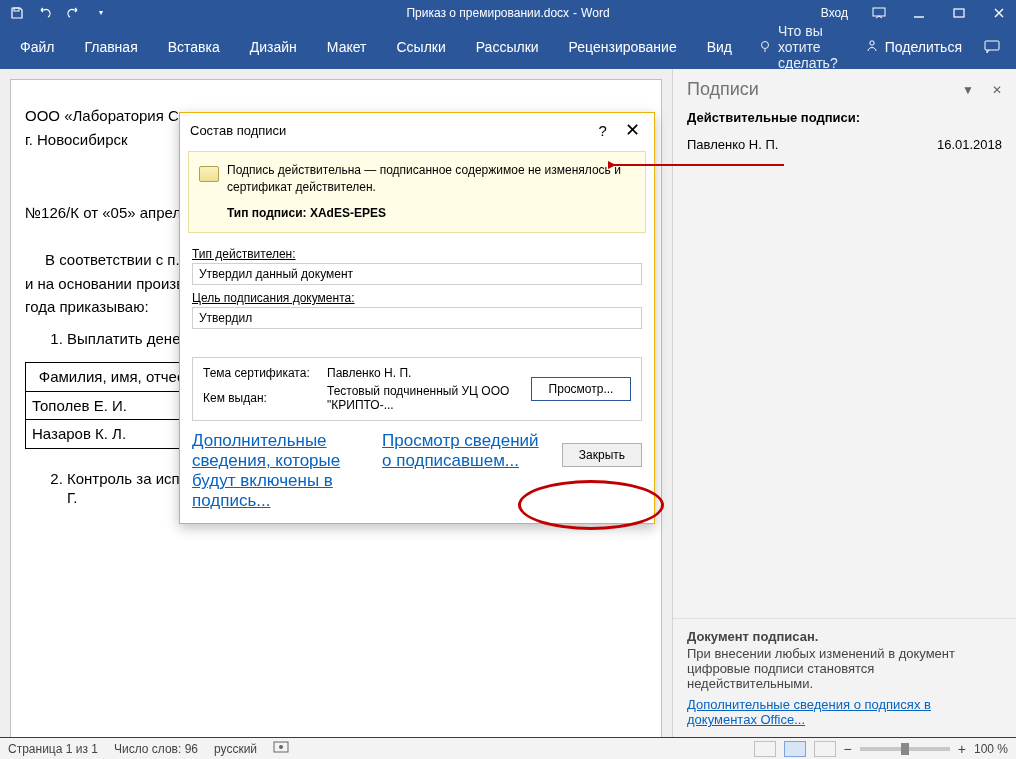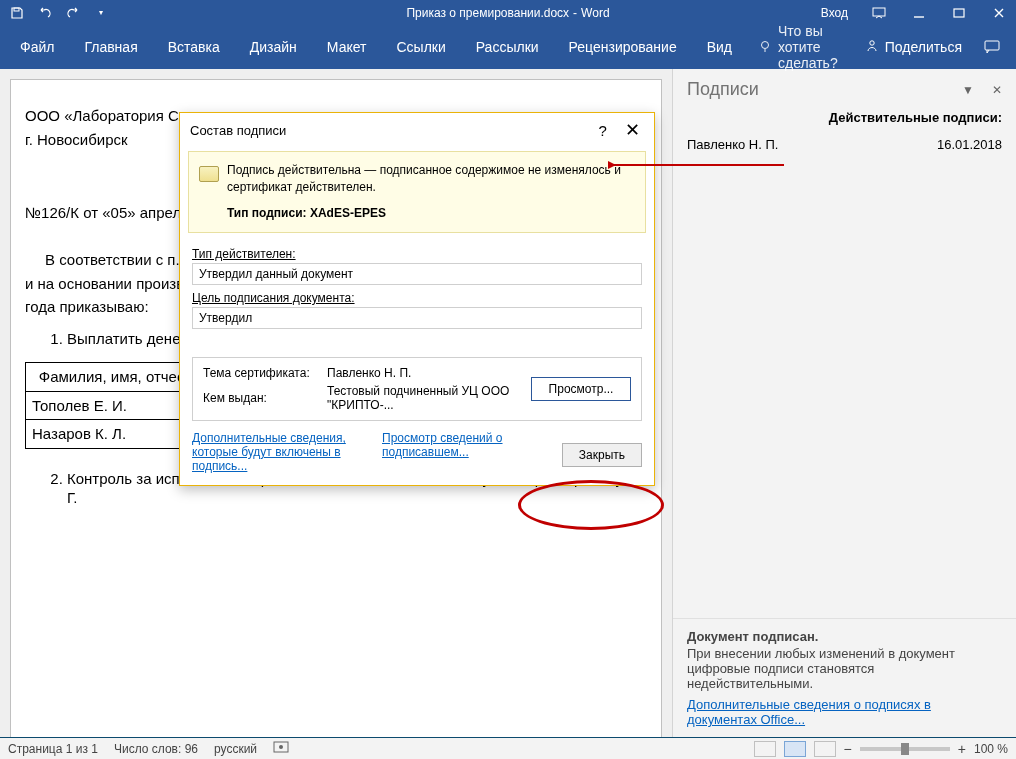--- a/index.html
+++ b/index.html
@@ -32,21 +32,21 @@
 .doc-table td.num { text-align: right; }
 .doc-list { padding-left: 24px; }
 .doc-list li { margin: 12px 0 6px 18px; }
 
 
 .sigpane { flex: 1; display: flex; flex-direction: column; border-left: 1px solid #d4d4d4; background: #f3f3f3; }
 .sigpane-header { padding: 10px 14px 6px; display: flex; align-items: center; }
 .sigpane-title { color: #737373; font-size: 18px; }
 .sigpane-ctrl { margin-left: auto; display: flex; gap: 18px; color: #666; font-size: 12px; }
 .sigpane-body { padding: 4px 14px; flex: 1; font-size: 13px; }
-.sigpane-body .section-label { font-weight: bold; margin-bottom: 8px; text-align: right; }
+.sigpane-body .section-label { font-weight: bold; margin-bottom: 8px; }
 .sig-entry { display: flex; justify-content: space-between; padding: 4px 0; }
 .sigpane-footer { padding: 10px 14px; font-size: 13px; color: #444; border-top: 1px solid #e0e0e0; }
 .sigpane-footer .bold { font-weight: bold; margin-bottom: 2px; }
 .sigpane-footer .link { color: #0563c1; text-decoration: underline; margin-top: 6px; display: inline-block; cursor: pointer; }
 
 
 .dialog { position: absolute; left: 179px; top: 112px; width: 476px; background: #fff; border: 1px solid #eab308; box-shadow: 0 4px 12px rgba(0,0,0,0.25); font-size: 12px; }
 .dlg-title { display: flex; align-items: center; padding: 6px 10px; font-size: 13px; }
 .dlg-title-text { flex: 1; }
 .dlg-title-help { padding: 0 14px; font-size: 15px; }
@@ -54,21 +54,21 @@
 .dlg-banner { background: #fffde6; border: 1px solid #e8e0a0; margin: 4px 8px; padding: 10px 12px 10px 38px; position: relative; font-size: 12px; line-height: 1.45; }
 .dlg-banner::before { content: ""; position: absolute; left: 10px; top: 14px; width: 18px; height: 14px; border: 1px solid #b0a050; background: linear-gradient(#f8f2c0,#efe090); border-radius: 2px; }
 .dlg-banner .strong { font-weight: bold; margin-top: 8px; }
 .dlg-fields { padding: 6px 12px; }
 .dlg-fields label { text-decoration: underline; display: block; margin: 4px 0 2px; }
 .dlg-fields .val { border: 1px solid #cfcfcf; padding: 3px 6px; background: #fff; margin-bottom: 6px; }
 .dlg-cert { margin: 16px 12px 4px; border: 1px solid #cfcfcf; padding: 8px 10px; display: grid; grid-template-columns: 120px 1fr 100px; align-items: center; row-gap:4px; column-gap:4px; }
 .dlg-cert .btn { grid-column: 3; grid-row: 1 / span 2; border: 1px solid #2b579a; background: #fff; padding: 4px 10px; text-align: center; cursor: pointer; }
 .dlg-bottom { display: flex; padding: 6px 12px 12px; align-items: flex-start; }
 .dlg-links { display: flex; gap: 30px; }
-.dlg-links a { color: #0563c1; text-decoration: underline; font-size: 12px; max-width: 160px; display: inline-block; }
+.dlg-links a { color: #0563c1; text-decoration: underline; font-size: 17px; max-width: 160px; display: inline-block; }
 .dlg-bottom .btn2 { margin-left: auto; border: 1px solid #b0b0b0; background: #f0f0f0; padding: 4px 16px; cursor: pointer; margin-top: 12px; }
 
 
 .arrow { position: absolute; pointer-events: none; }
 .ellipse { position: absolute; border: 3px solid #c00000; border-radius: 50%; pointer-events: none; }
 
 
 .statusbar { position: absolute; bottom: 0; left: 0; right: 0; height: 22px; background: #f3f3f3; border-top: 1px solid #0c4a6e; display: flex; align-items: center; font-size: 12px; color: #444; padding: 0 8px; gap: 16px; }
 .statusbar .right { margin-left: auto; display: flex; align-items: center; gap: 8px; }
 .view-btn { width: 22px; height: 16px; border: 1px solid #c0c0c0; display: inline-block; }

